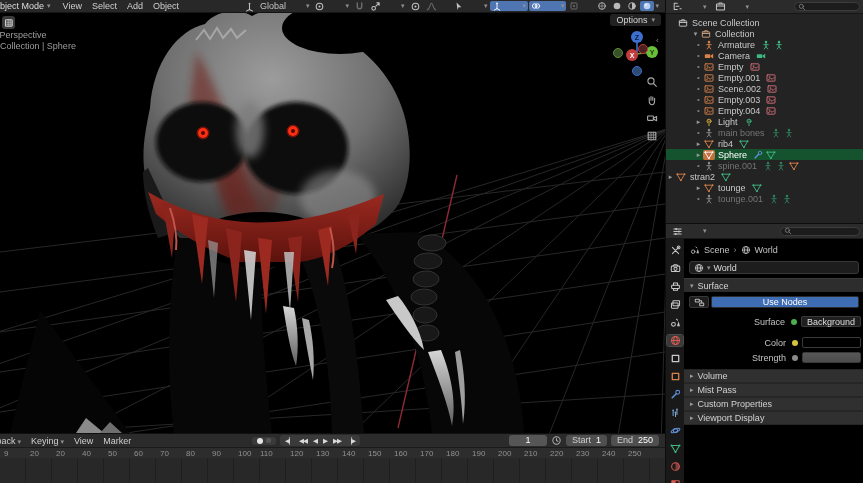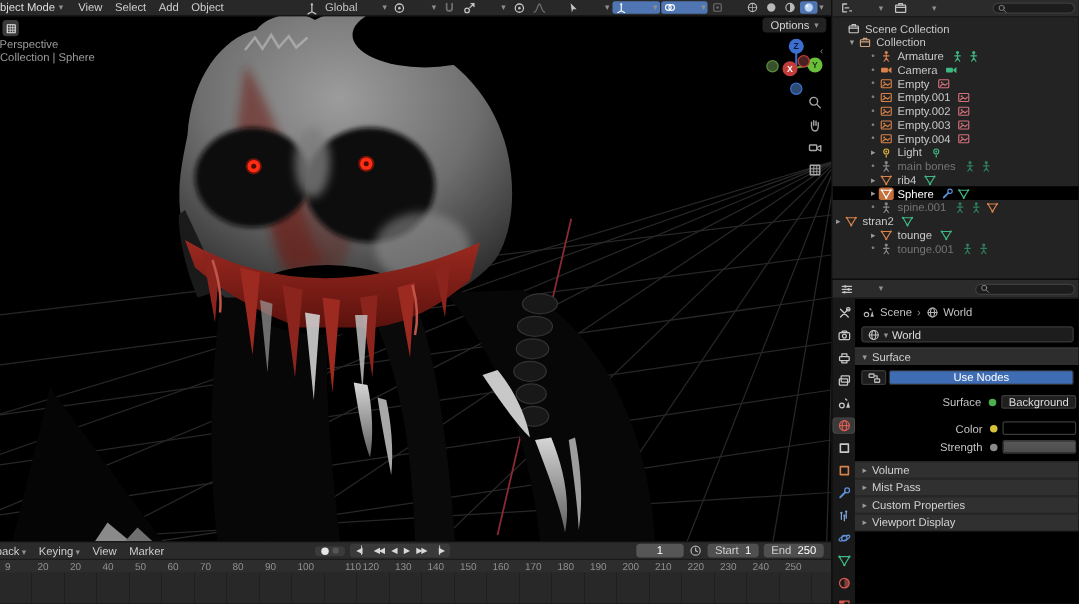--- a/index.html
+++ b/index.html
@@ -62,21 +62,21 @@
   .outliner { position:absolute; left:0; top:0; width:198px; height:223px; background:#232323; overflow:hidden; }
   .ol-header { height:14px; background:#2b2b2b; border-bottom:1px solid #161616; display:flex; align-items:center; padding:0 4px; gap:4px; }
   .searchbox { flex:1; height:9px; max-width:66px; margin-left:auto; background:#1c1c1c; border:1px solid #3d3d3d;
     border-radius:5px; display:flex; align-items:center; padding:0 3px; gap:2px; color:#8a8a8a; }
   .ol-tree { padding-top:3px; }
   .ol-row { height:11px; display:flex; align-items:center; white-space:nowrap; }
   .ol-row .twisty { width:9px; text-align:center; color:#9a9a9a; font-size:7px; flex:none; }
   .ol-row .bullet { width:9px; text-align:center; color:#7d7d7d; font-size:8px; flex:none; }
   .ol-row .lbl { margin-left:3px; }
   .ol-row.dim .lbl { color:#757575; }
-  .ol-row.sel { background:#000000; }
+  .ol-row.sel { background:#14532d; }
   .ol-row.sel .lbl { color:#ffffff; }
   .ol-row .trail { display:flex; gap:3px; margin-left:6px; align-items:center; }
   .iconbox { display:flex; align-items:center; justify-content:center; width:12px; height:10px; border-radius:2px; flex:none; }
   .iconbox.hl { background:#c4703c; }
 
   
   .props { position:absolute; left:0; top:223px; width:198px; height:260px; background:#000000; border-top:1px solid #0d0d0d; }
   .pr-header { height:15px; background:#2b2b2b; border-bottom:1px solid #191919; display:flex; align-items:center; padding:0 4px; gap:3px; }
   .pr-header .searchbox { max-width:80px; }
   .pr-tabs { position:absolute; left:0; top:15px; width:18px; height:245px; background:#191919; display:flex;
@@ -570,21 +570,21 @@
         <span class="tick-label" style="left: 4px;">9</span>
         <span class="tick-label" style="left: 30px;">20</span>
         <span class="tick-label" style="left: 56px;">20</span>
         <span class="tick-label" style="left: 82px;">40</span>
         <span class="tick-label" style="left: 108px;">50</span>
         <span class="tick-label" style="left: 134px;">60</span>
         <span class="tick-label" style="left: 160px;">70</span>
         <span class="tick-label" style="left: 186px;">80</span>
         <span class="tick-label" style="left: 212px;">90</span>
         <span class="tick-label" style="left: 238px;">100</span>
-        <span class="tick-label" style="left: 276px;">110</span>
+        <span class="tick-label" style="left: 260px;">110</span>
         <span class="tick-label" style="left: 290px;">120</span>
         <span class="tick-label" style="left: 316px;">130</span>
         <span class="tick-label" style="left: 342px;">140</span>
         <span class="tick-label" style="left: 368px;">150</span>
         <span class="tick-label" style="left: 394px;">160</span>
         <span class="tick-label" style="left: 420px;">170</span>
         <span class="tick-label" style="left: 446px;">180</span>
         <span class="tick-label" style="left: 472px;">190</span>
         <span class="tick-label" style="left: 498px;">200</span>
         <span class="tick-label" style="left: 524px;">210</span>
@@ -621,21 +621,21 @@
       <div class="ol-tree" id="ol-tree">
           <div class="ol-row" style="padding-left: 2px;">
             <span class="twisty"></span>
             <span class="iconbox">
               <svg class="i" width="10" height="10" style="color: rgb(201, 201, 201);">
                 <use href="#s-box"></use>
               </svg>
             </span>
             <span class="lbl">Scene Collection</span>
           </div>
-          <div class="ol-row" style="padding-left: 11px;">
+          <div class="ol-row" style="padding-left: 25px;">
             <span class="twisty">▾</span>
             <span class="iconbox">
               <svg class="i" width="10" height="10" style="color: rgb(207, 162, 126);">
                 <use href="#s-box"></use>
               </svg>
             </span>
             <span class="lbl">Collection</span>
           </div>
           <div class="ol-row" style="padding-left: 28px;">
             <span class="bullet">•</span>
@@ -696,21 +696,21 @@
               </svg>
             </span>
           </div>
           <div class="ol-row" style="padding-left: 28px;">
             <span class="bullet">•</span>
             <span class="iconbox">
               <svg class="i" width="10" height="10" style="color: rgb(217, 130, 74);">
                 <use href="#s-image"></use>
               </svg>
             </span>
-            <span class="lbl">Empty.002</span>
+            <span class="lbl">Scene.002</span>
             <span class="trail">
               <svg class="i" width="10" height="10" style="color: rgb(212, 112, 122);">
                 <use href="#s-image"></use>
               </svg>
             </span>
           </div>
           <div class="ol-row" style="padding-left: 28px;">
             <span class="bullet">•</span>
             <span class="iconbox">
               <svg class="i" width="10" height="10" style="color: rgb(217, 130, 74);">

